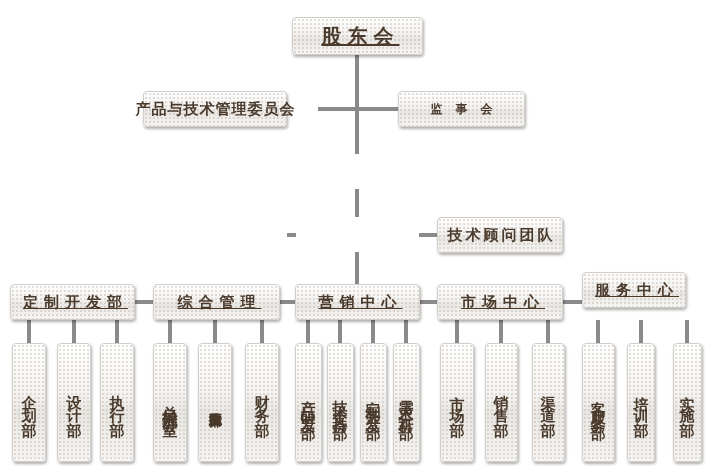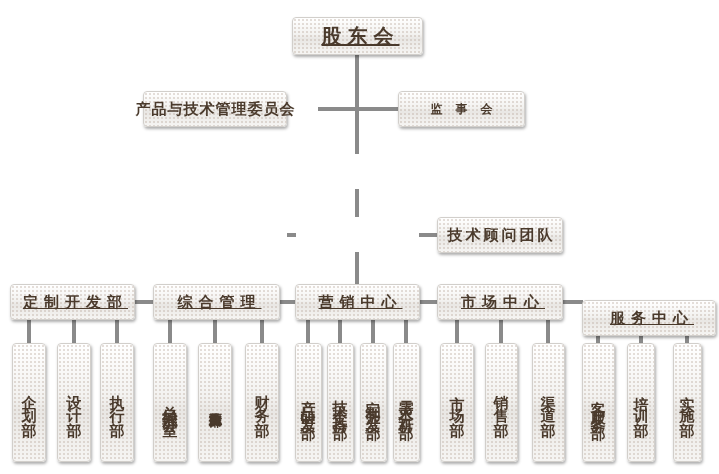--- a/index.html
+++ b/index.html
@@ -112,21 +112,21 @@
   </div>
   <div class="node hnode ls6" style="left:153px;top:284px;width:127px;height:36px">
     <span>综合管理</span>
   </div>
   <div class="node hnode ls6" style="left:295px;top:284px;width:125px;height:36px">
     <span>营销中心</span>
   </div>
   <div class="node hnode ls6" style="left:437px;top:284px;width:126px;height:36px">
     <span>市场中心</span>
   </div>
-  <div class="node hnode ls6" style="left:582px;top:300px;width:134px;height:36px">
+  <div class="node hnode ls6" style="left:582px;top:272px;width:104px;height:36px">
     <span>服务中心</span>
   </div>
 
   <div class="node dept sp13" style="left:12px;top:343px;width:34px;height:119px;line-height:32px">
     <span>企划部</span>
   </div>
   <div class="node dept sp13" style="left:57px;top:343px;width:34px;height:119px;line-height:32px">
     <span>设计部</span>
   </div>
   <div class="node dept sp13" style="left:100px;top:343px;width:34px;height:119px;line-height:32px">

